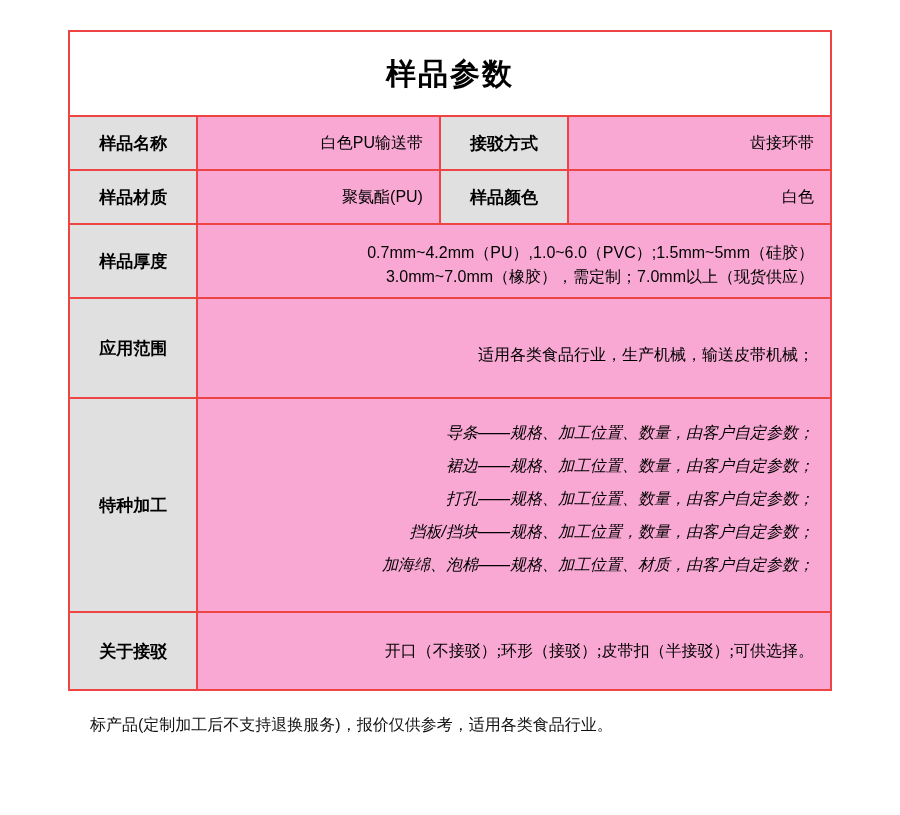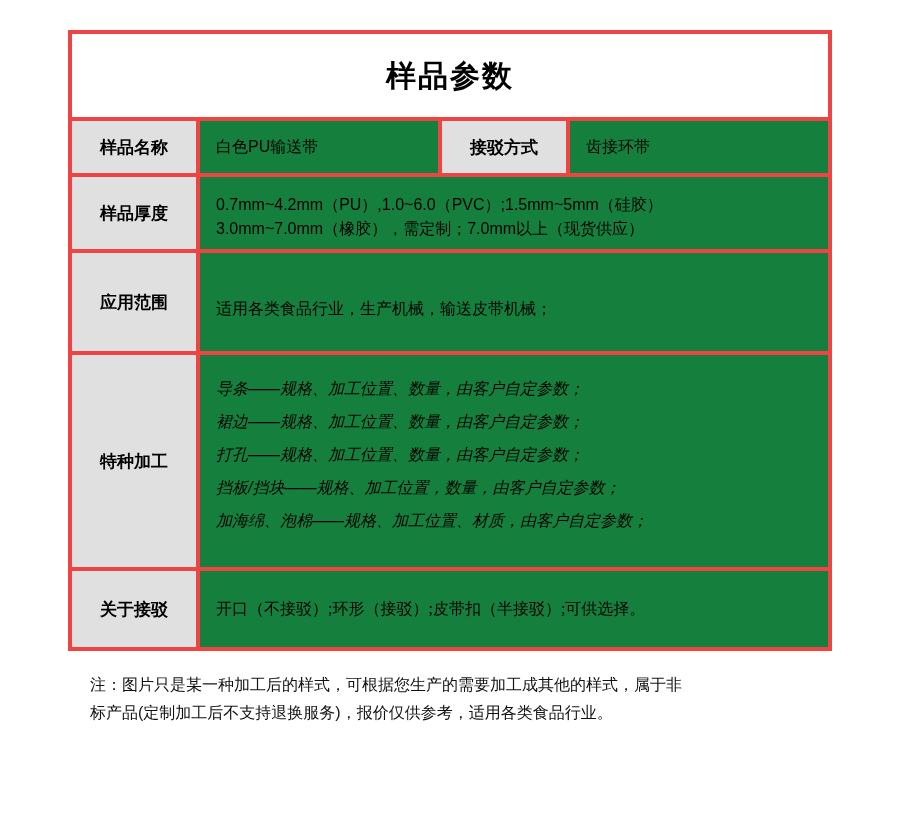--- a/index.html
+++ b/index.html
@@ -21,42 +21,42 @@
     box-sizing: border-box;
     padding: 30px 68px 0 68px;
   }
   table.spec {
     width: 764px;
     border-collapse: collapse;
     table-layout: fixed;
     border: 2px solid #111111;
   }
   table.spec td, table.spec th {
-    border: 4px solid #ef4444;
+    border: 2px solid #ef4444;
     vertical-align: middle;
   }
   .title-cell {
     text-align: center;
     font-size: 30px;
     font-weight: bold;
     letter-spacing: 2px;
     padding: 22px 0 20px 0;
     background: #ffffff;
   }
   .label-cell {
     background: #e0e0e0;
     text-align: center;
     font-size: 17px;
     font-weight: bold;
     padding: 0 6px;
     white-space: nowrap;
   }
   .value-cell {
-    background: #15803d;
-    text-align: left;
+    background: #f9a8d4;
+    text-align: right;
     font-size: 16px;
     padding: 14px 16px;
     line-height: 1.5;
   }
   .value-cell .line {
     display: block;
   }
   .row-thickness .value-cell {
     padding-top: 16px;
     padding-bottom: 8px;
@@ -113,20 +113,26 @@
         <td class="title-cell" colspan="4">样品参数</td>
       </tr>
 
       <tr class="row-name">
         <td class="label-cell">样品名称</td>
         <td class="value-cell">白色PU输送带</td>
         <td class="label-cell">接驳方式</td>
         <td class="value-cell">齿接环带</td>
       </tr>
 
+      <tr class="row-material">
+        <td class="label-cell">样品材质</td>
+        <td class="value-cell">聚氨酯(PU)</td>
+        <td class="label-cell">样品颜色</td>
+        <td class="value-cell">白色</td>
+      </tr>
 
       <tr class="row-thickness">
         <td class="label-cell">样品厚度</td>
         <td class="value-cell" colspan="3">
           <span class="line">0.7mm~4.2mm（PU）,1.0~6.0（PVC）;1.5mm~5mm（硅胶）</span>
           <span class="line">3.0mm~7.0mm（橡胶），需定制；7.0mm以上（现货供应）</span>
         </td>
       </tr>
 
       <tr class="row-app">
@@ -146,17 +152,16 @@
       </tr>
 
       <tr class="row-joint">
         <td class="label-cell">关于接驳</td>
         <td class="value-cell" colspan="3">开口（不接驳）;环形（接驳）;皮带扣（半接驳）;可供选择。</td>
       </tr>
     </tbody>
   </table>
 
   <div class="note">
-    <span class="line">注：图片只是某一种加工后的样式，可根据您生产的需要加工成其他的样式，属于非</span>
     <span class="line">标产品(定制加工后不支持退换服务)，报价仅供参考，适用各类食品行业。</span>
   </div>
 
 </div>
 
 </body></html>

